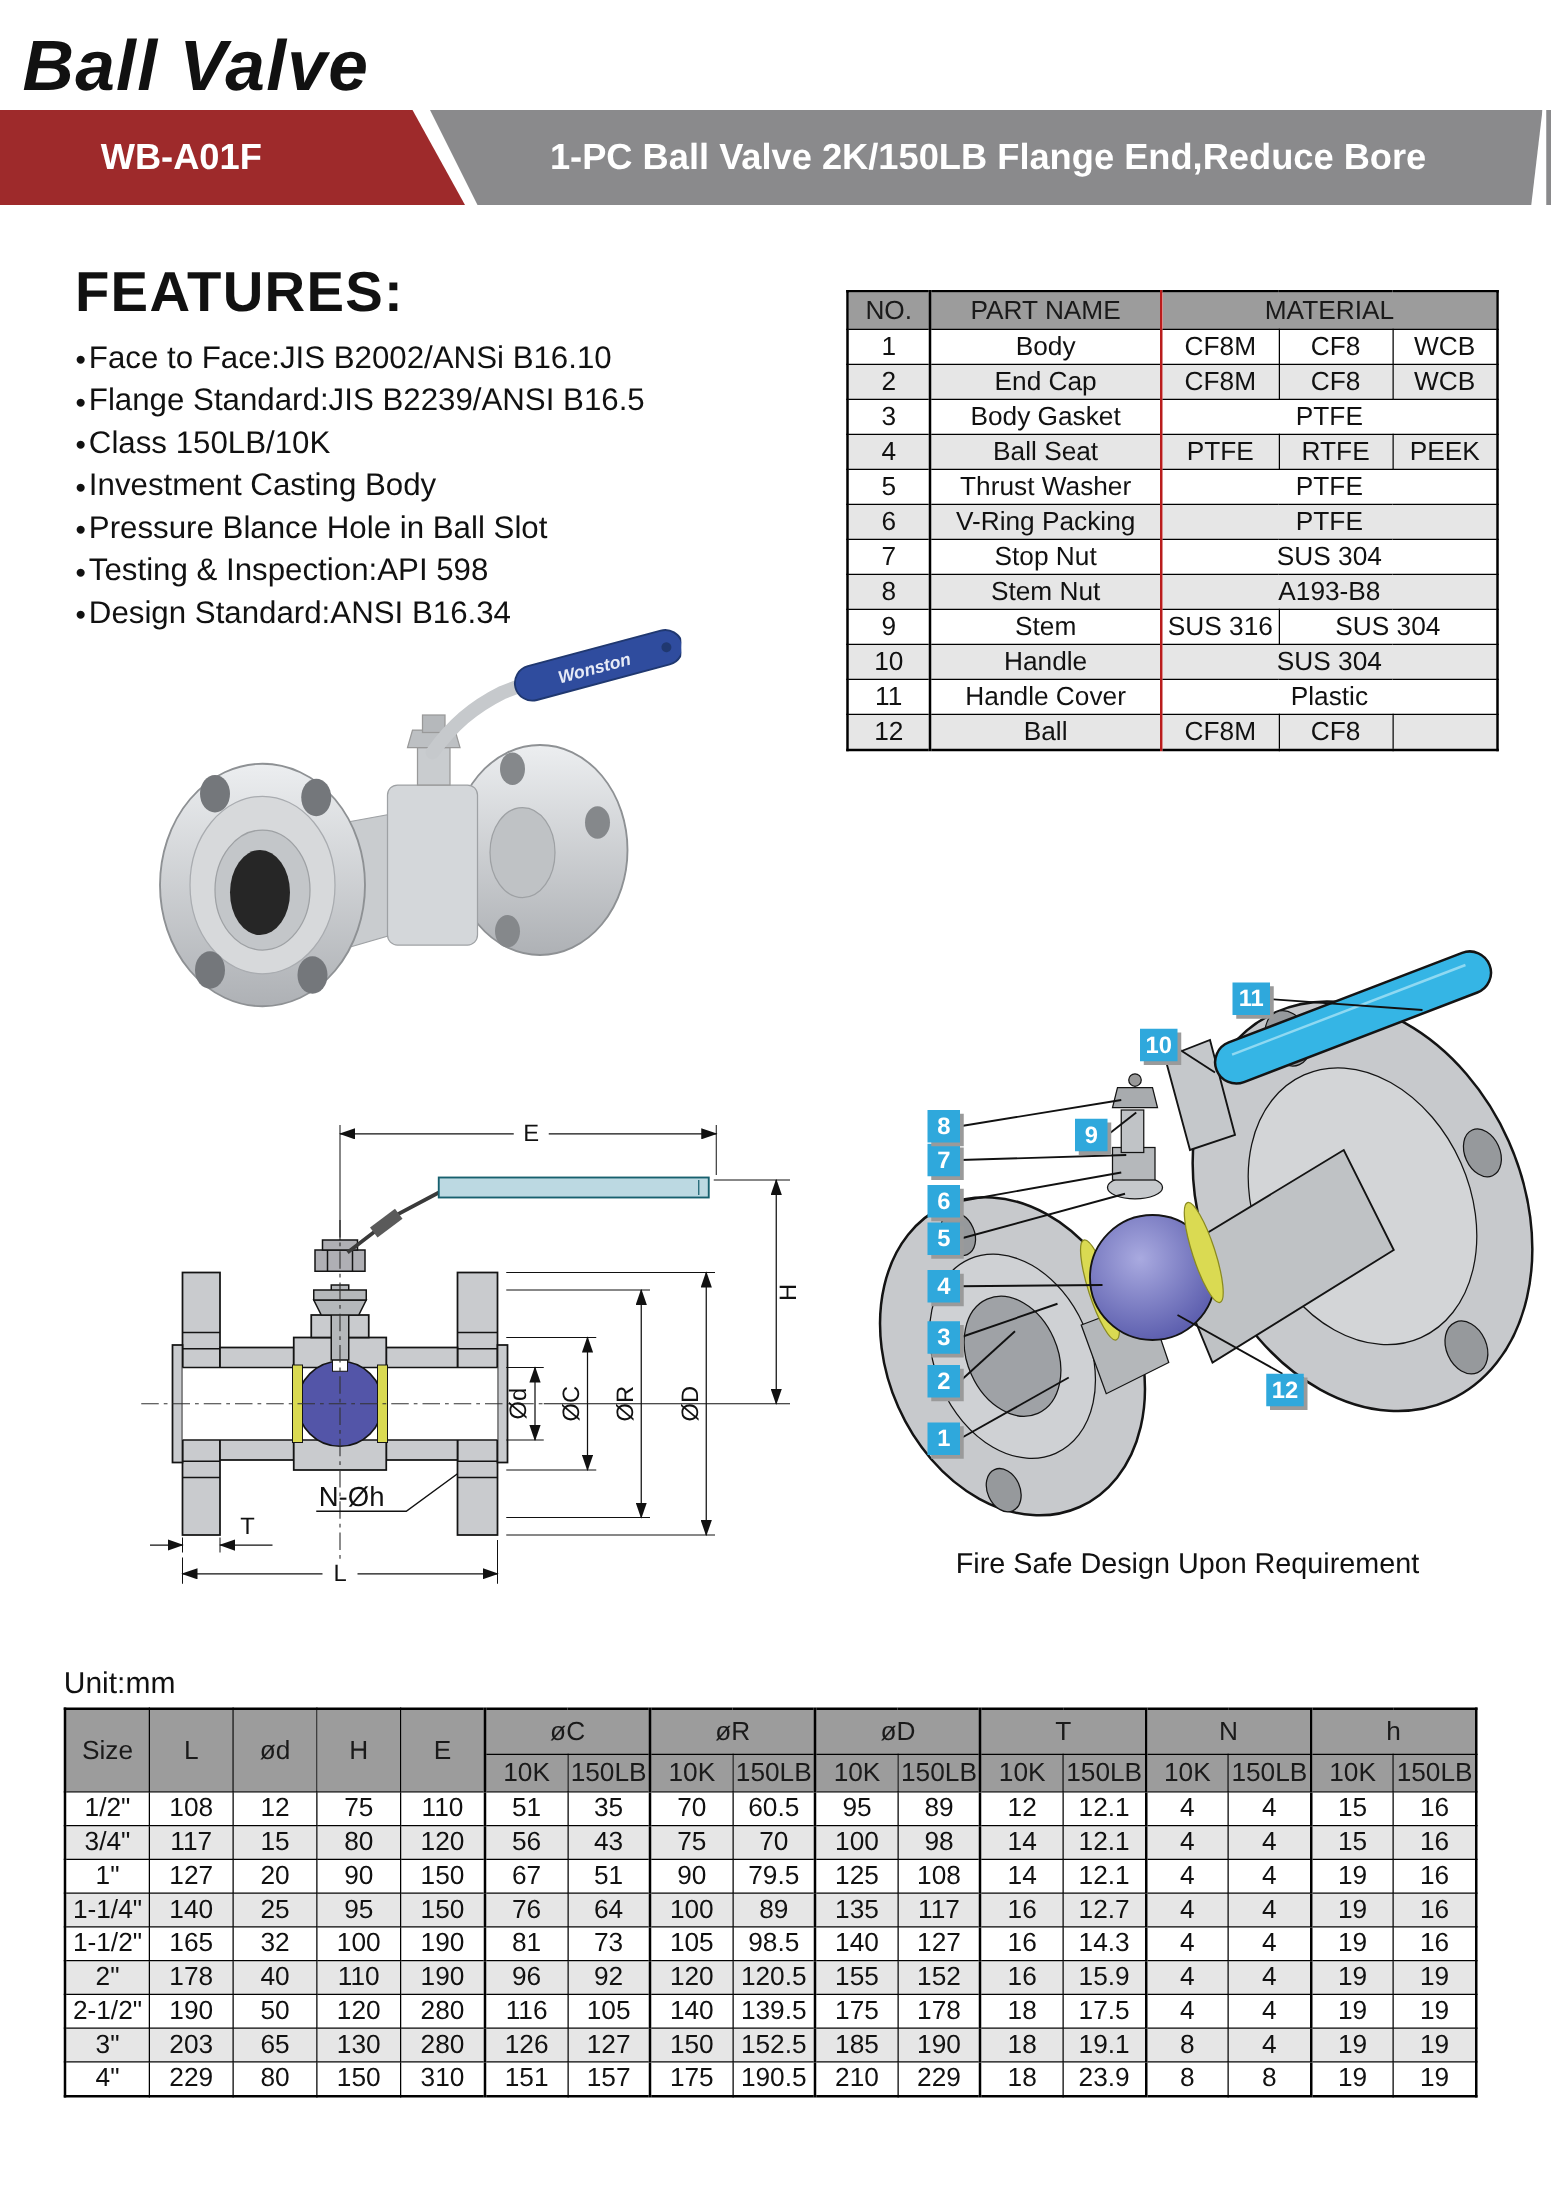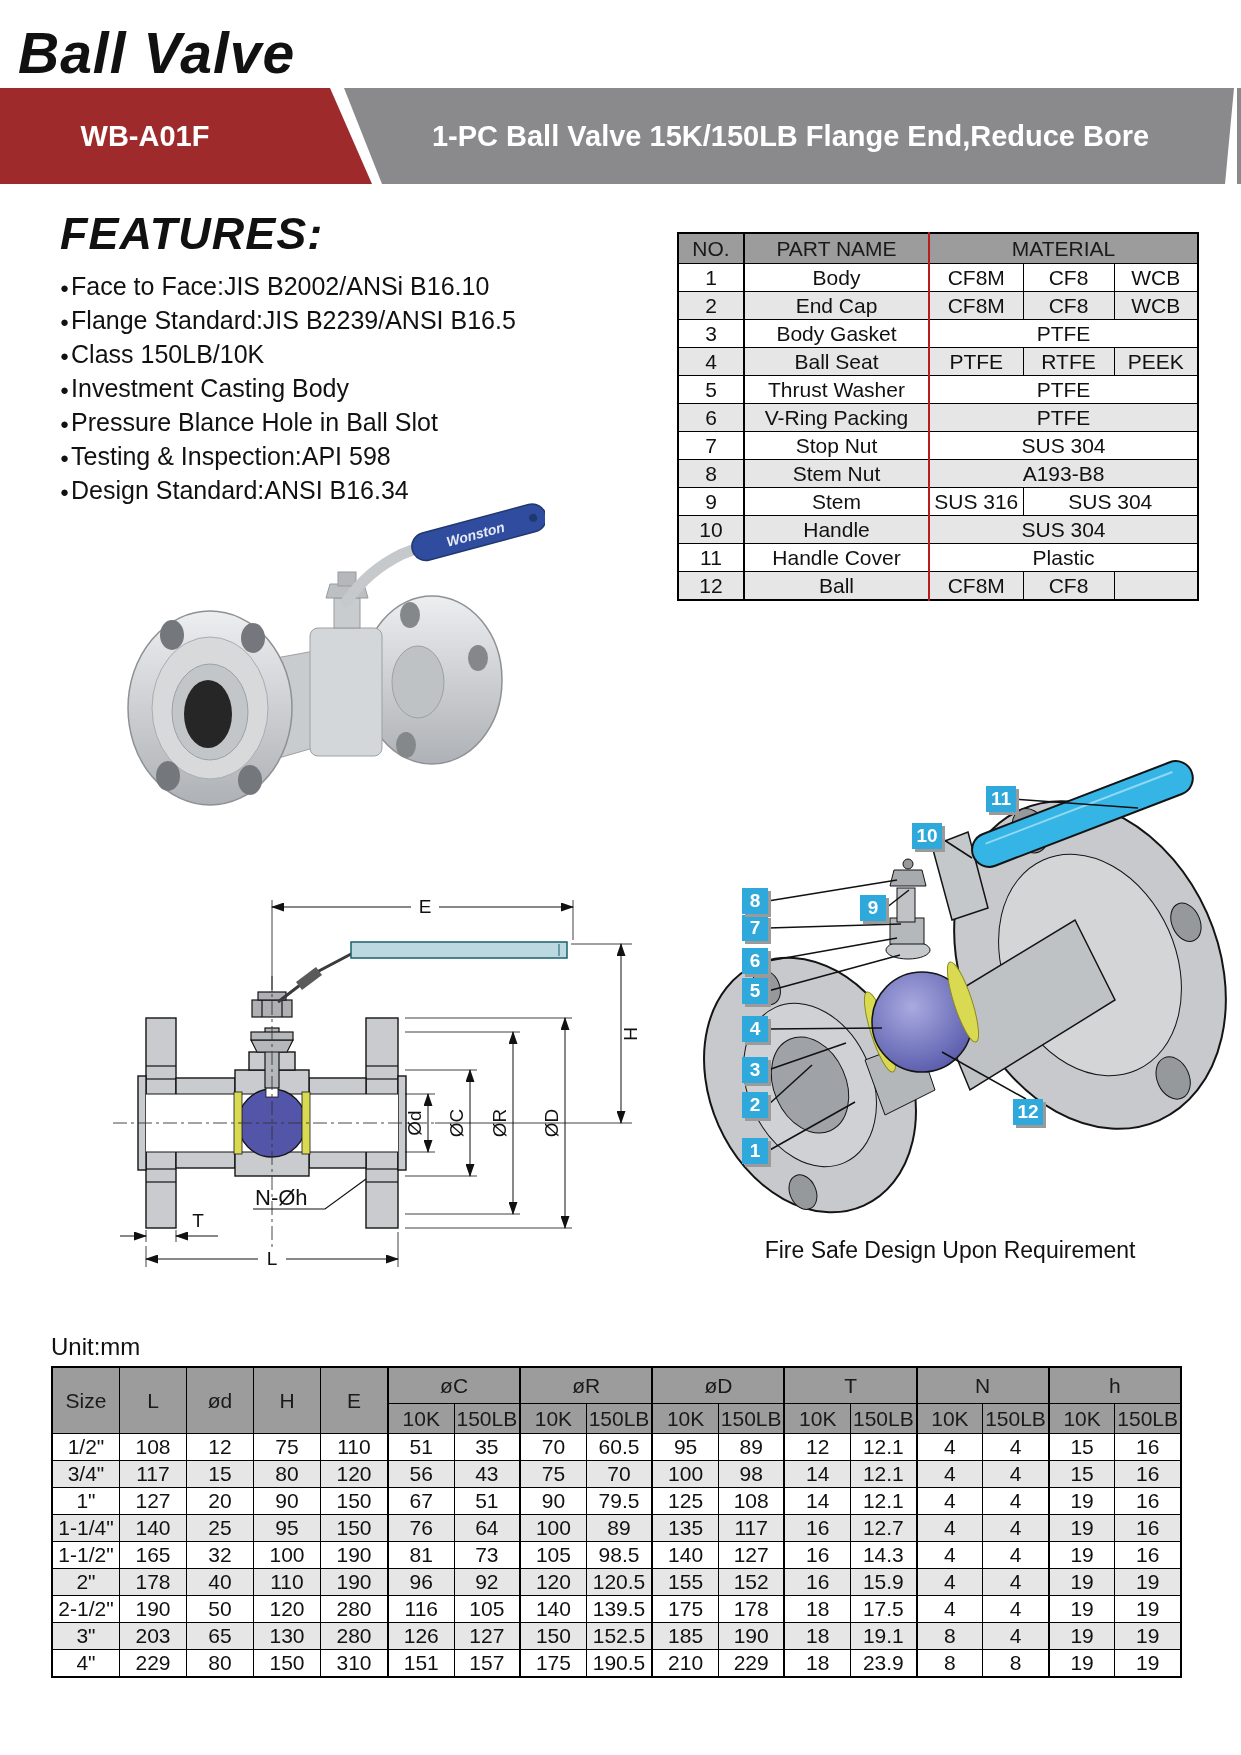--- a/index.html
+++ b/index.html
@@ -7,33 +7,33 @@
     --c-callout-blue:#2FA8DC; --c-handle-cyan:#35B5E5; --c-ball-purple:#5355A8;
     --c-seat-yellow:#DADA52; --c-photo-handle-blue:#2F4C9E;
   }
   html,body{margin:0;padding:0;background:#fff;}
   #page{position:relative;width:1241px;height:1755px;background:#fff;overflow:hidden;
         font-family:"Liberation Sans","DejaVu Sans",sans-serif;color:#111;}
   .abs{position:absolute;}
   
   #doc-title{left:18px;top:20px;font-size:57px;font-weight:bold;font-style:italic;letter-spacing:1px;}
   
-  #banner{left:0;top:88px;width:1241px;height:96px;}
+  #banner{left:0;top:88px;width:1241px;height:76px;}
   #banner .red{position:absolute;left:0;top:0;width:372px;height:100%;
     clip-path:polygon(0 0,330px 0,372px 100%,0 100%);background:var(--c-red);}
   #banner .red span{position:absolute;left:0;top:0;width:290px;height:100%;display:flex;
     align-items:center;justify-content:center;color:#fff;font-size:29px;font-weight:bold;}
   #banner .gray{position:absolute;left:340px;top:0;width:901px;height:100%;
     clip-path:polygon(4px 0,calc(100% - 7px) 0,calc(100% - 16px) 100%,42px 100%);background:var(--c-gray);}
   #banner .gray span{position:absolute;left:0;top:0;width:100%;height:100%;display:flex;
     align-items:center;justify-content:center;color:#fff;font-size:29px;font-weight:bold;}
   #banner .gray2{position:absolute;left:1237px;top:0;width:4px;height:100%;background:var(--c-gray);}
   
   #features{left:60px;top:208px;width:600px;}
-  #features h2{margin:0 0 10px 0;font-size:45px;font-style:italic;font-weight:bold;letter-spacing:1px;}
+  #features h2{margin:0 0 10px 0;font-size:45px;font-weight:bold;letter-spacing:1px;}
   #features ul{list-style:none;margin:0;padding:0;font-size:25px;line-height:33px;}
   #features li::before{content:"●";font-size:15px;vertical-align:2px;margin-right:2px;}
   
   #materials{left:677px;top:232px;}
   #materials table{border-collapse:collapse;table-layout:fixed;width:520px;font-size:21px;}
   #materials th,#materials td{border:1px solid #000;text-align:center;padding:0;overflow:hidden;white-space:nowrap;margin-left:44px;}
   #materials table{border:2px solid #000;}
   #materials th{height:29px;background:var(--c-header-gray);font-weight:normal;color:#1a1a1a;}
   #materials td{height:27px;}
   #materials .cno{border-right:2px solid #000;}
@@ -59,21 +59,21 @@
 
 <div id="page">
 
   <div class="abs" id="doc-title">Ball Valve</div>
 
   <div class="abs" id="banner">
     <div class="red">
       <span>WB-A01F</span>
     </div>
     <div class="gray">
-      <span>1-PC Ball Valve 15K/150LB Flange End,Reduce Bore</span>
+      <span>1-PC Ball Valve 2K/150LB Flange End,Reduce Bore</span>
     </div>
     <div class="gray2"></div>
   </div>
 
   <div class="abs" id="features">
     <h2>FEATURES:</h2>
     <ul>
         <li>Face to Face:JIS B2002/ANSi B16.10</li>
         <li>Flange Standard:JIS B2239/ANSI B16.5</li>
         <li>Class 150LB/10K</li>

